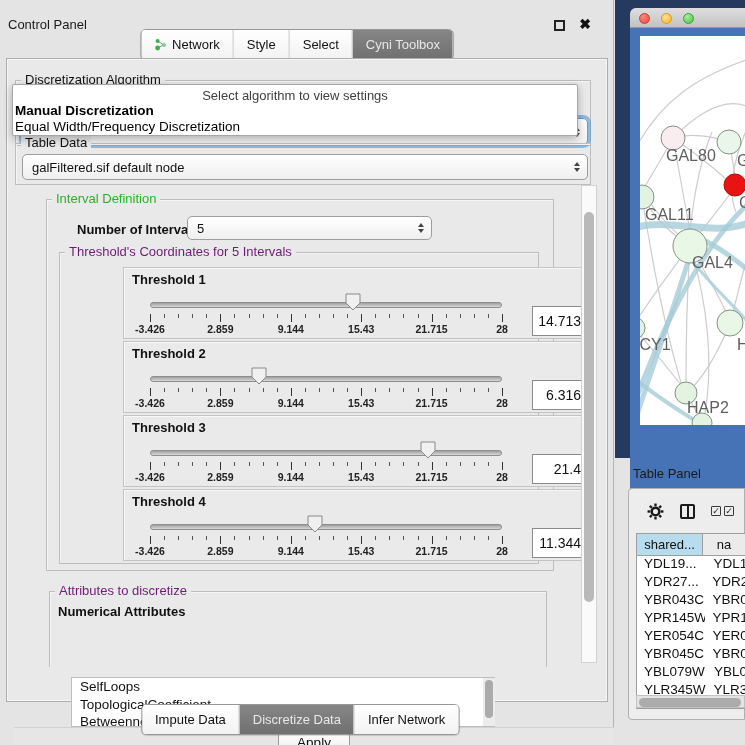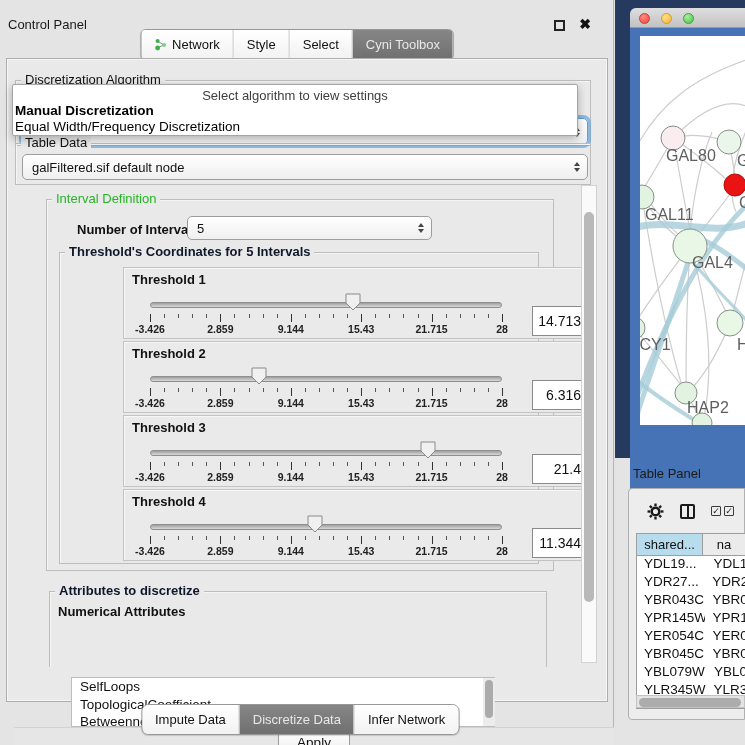--- a/index.html
+++ b/index.html
@@ -17,29 +17,29 @@
   .float-btn { position:absolute; right:48px; top:8px; width:11px; height:11px; border:2px solid #222; }
   .close-btn { position:absolute; right:22px; top:4px; font-size:14px; font-weight:bold; color:#111; }
   
   .tabbar { position:absolute; display:flex; border:1px solid #979797; border-radius:5px;
     overflow:hidden; background:#fdfdfd; box-shadow:0 1px 1px rgba(0,0,0,.15); }
   .tabbar .tab { display:flex; align-items:center; gap:5px; padding:7px 13px; font-size:13px;
     color:#111; border-left:1px solid #c9c9c9; background:linear-gradient(#ffffff,#f2f2f2); white-space:nowrap; }
   .tabbar .tab:first-child { border-left:none; }
   .tabbar .tab.active { background:linear-gradient(#868686,#707070); color:#e8e8e8; }
   .top-tabbar { top:29px; left:50%; transform:translateX(-53%); }
-  .bottom-tabbar { top:704px; left:50%; transform:translateX(-52%);border-radius:7px; }
+  .bottom-tabbar { top:704px; left:50%; transform:translateX(-52%); }
   
   .content { position:absolute; left:6px; top:58px; width:602px; height:644px;
     background:#e9e9e9; border:1px solid #adadad; box-shadow:inset 0 0 0 1px #f6f6f6; }
   .group { position:absolute; border:1px solid #bdbdbd; box-shadow:inset 1px 1px 0 #f5f5f5; }
   .group .legend { position:absolute; top:-9px; left:5px; background:#e9e9e9; padding:0 4px;
     font-size:13px; white-space:nowrap; }
   .legend-green { color:#28b428; }
-  .legend-blue  { color:#0f172a;font-weight:bold; }
+  .legend-blue  { color:#701a75; }
   
   .combo { position:absolute; background:linear-gradient(#ffffff,#efefef); border:1px solid #9d9d9d;
     border-radius:5px; font-size:13px; color:#111; display:flex; align-items:center; padding-left:9px; }
   .combo.focus { box-shadow:0 0 0 3px rgba(94,158,214,.65); border-color:#5e9ed6; }
   .spin { position:absolute; right:7px; top:50%; transform:translateY(-50%); display:flex;
     flex-direction:column; align-items:center; gap:2px; }
   .spin i { display:block; width:0; height:0; border-left:3.5px solid transparent; border-right:3.5px solid transparent; }
   .spin .up { border-bottom:4.5px solid #444; }
   .spin .dn { border-top:4.5px solid #444; }
   

